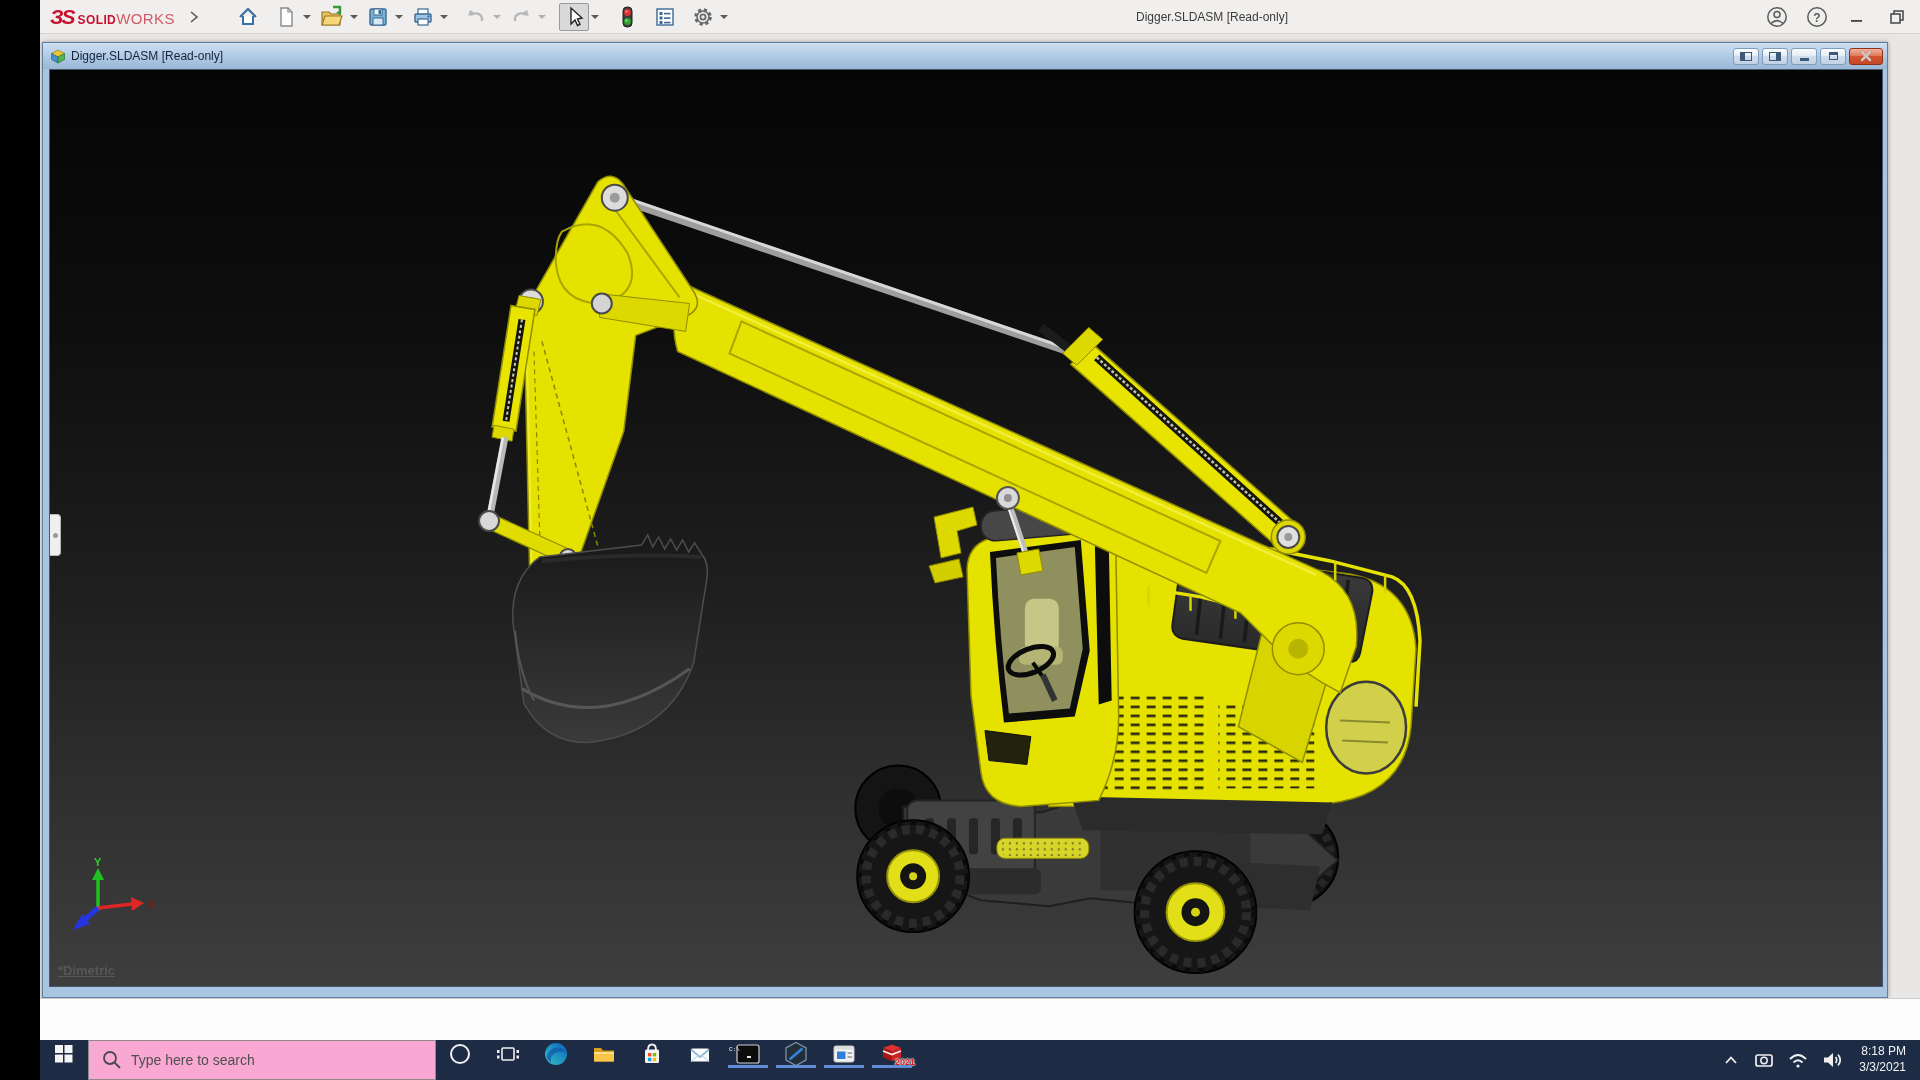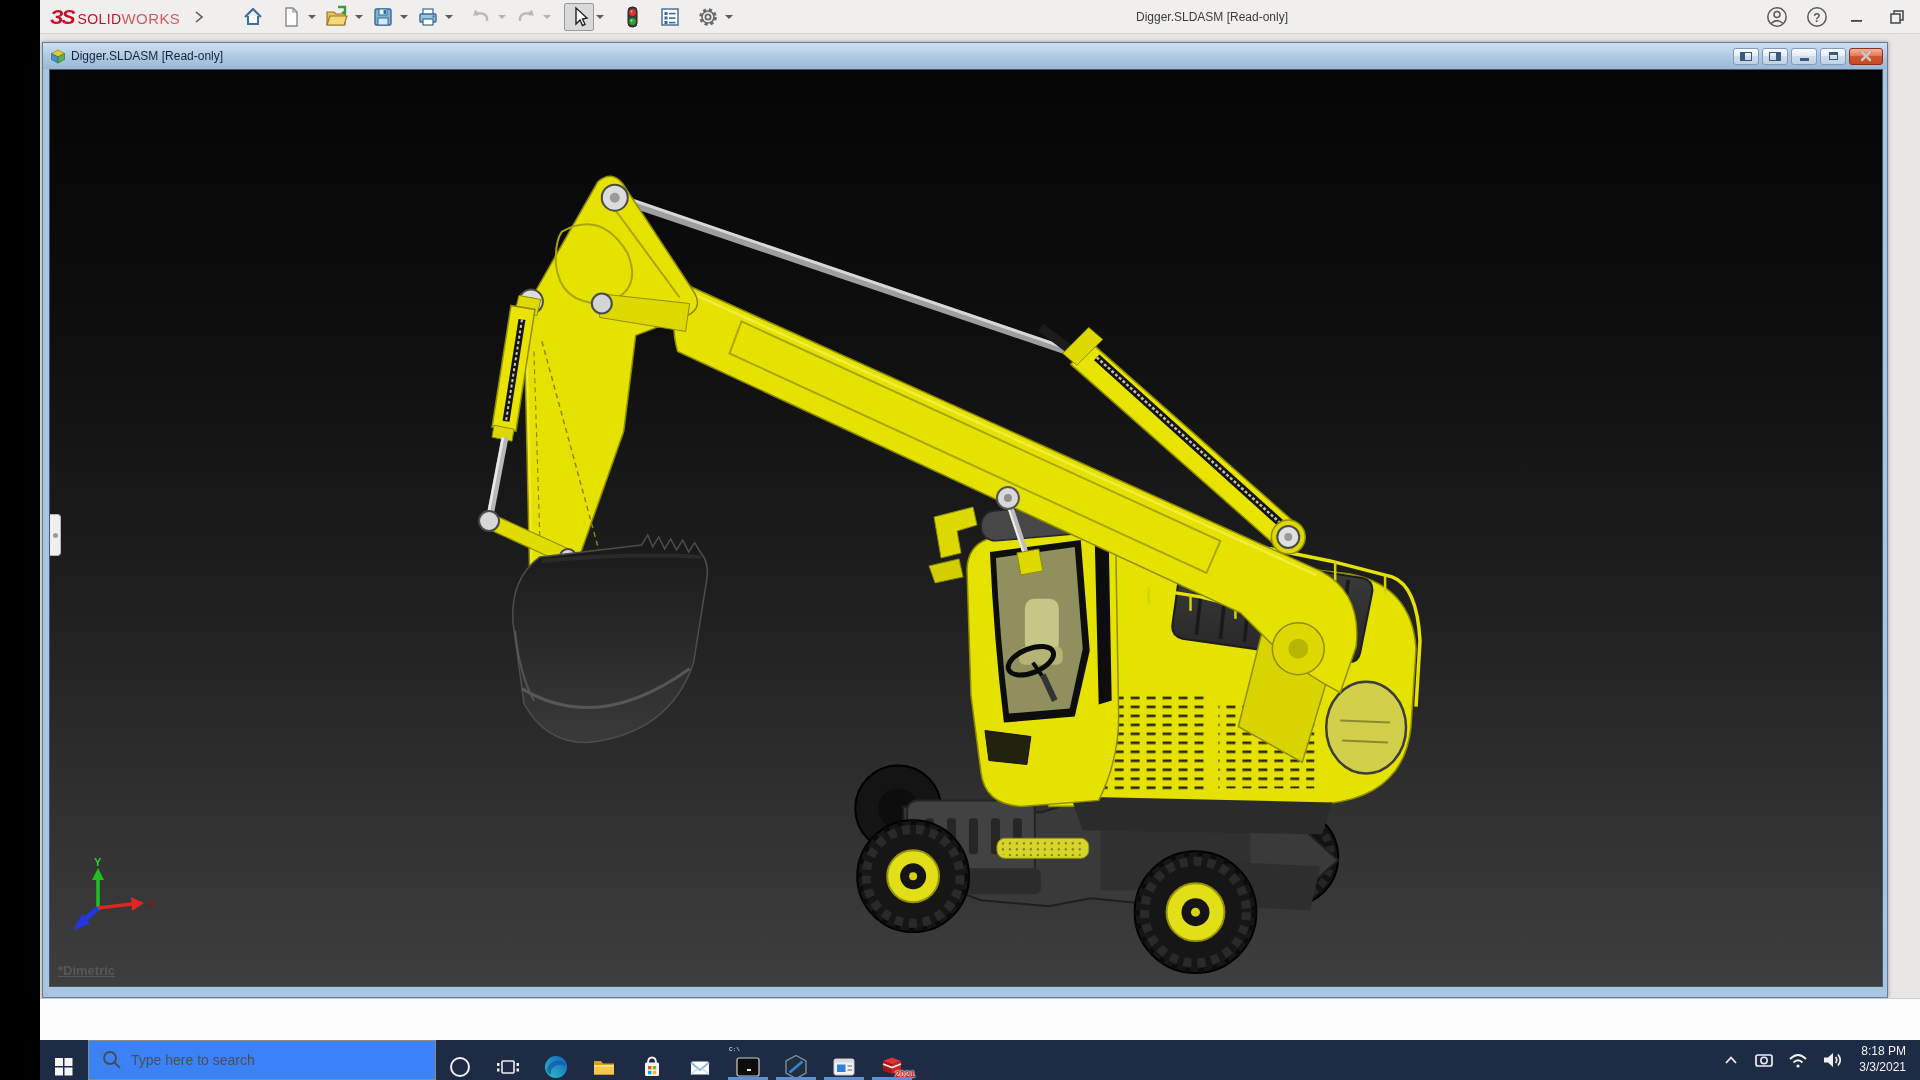--- a/index.html
+++ b/index.html
@@ -5,21 +5,21 @@
   * { margin:0; padding:0; box-sizing:border-box; }
   html,body { width:1920px; height:1080px; overflow:hidden; background:#000;
     font-family:"Liberation Sans", sans-serif; }
   #screen { position:relative; width:1920px; height:1080px; background:#e8e7e5;margin-left:40px; }
 
   
   #app-titlebar { position:absolute; left:0; top:0; width:1920px; height:34px;
     background:#f0efed; border-bottom:1px solid #d6d4d1; display:flex; align-items:center; }
   .logo { display:flex; align-items:baseline; margin-left:10px; white-space:nowrap; }
   .logo-glyph { font-style:italic; font-weight:900; font-size:21px; color:#c8102e; letter-spacing:-2px; margin-right:4px; }
-  .logo-bold { font-weight:400; font-size:14px; color:#c8102e; letter-spacing:.4px;text-align:center; }
+  .logo-bold { font-weight:700; font-size:12px; color:#c8102e; letter-spacing:.4px;text-align:center; }
   .logo-light { font-weight:400; font-size:15px; color:#d25a66; letter-spacing:.4px; }
   .flyout-arrow { margin-left:14px; display:flex; align-items:center; }
   .tools { display:flex; align-items:center; margin-left:34px; height:34px; }
   .tbtn { height:28px; min-width:30px; display:flex; align-items:center; justify-content:center; padding:0 2px; border:1px solid transparent; border-radius:2px; }
   .tbtn.pressed { background:#d9d9d9; border:1px solid #9a9a9a; }
   .caret { width:0; height:0; border-left:4px solid transparent; border-right:4px solid transparent; border-top:4px solid #5a5a5a; margin:0 5px 0 2px; }
   .caret.dim { border-top-color:#b2b2b2; }
   .tgap { width:8px; }
   #top-title { position:absolute; left:1172px; top:0; height:34px; display:flex; align-items:center;
     transform:translateX(-50%); font-size:12px; color:#3c3c3c; white-space:nowrap; }
@@ -57,24 +57,24 @@
   #triad { position:absolute; left:18px; bottom:48px; }
   #view-label { position:absolute; left:8px; bottom:8px; font-size:13px; font-weight:700; color:#575757;text-decoration:underline; }
 
   
   #statusbar { position:absolute; left:0; top:998px; width:1920px; height:42px;
     background:#fdfdfd; border-top:1px solid #cccccc; }
 
   
   #taskbar { position:absolute; left:0; top:1040px; width:1920px; height:40px;
     background:#1d2b45; display:flex; align-items:stretch; }
-  .task-btn { width:48px; height:40px; display:flex; align-items:flex-end; justify-content:center; position:relative; flex:0 0 auto; }
+  .task-btn { width:48px; height:28px; display:flex; align-items:center; justify-content:center; position:relative; flex:0 0 auto; }
   .task-btn.open::after { content:""; position:absolute; left:4px; right:4px; bottom:0; height:3px; background:#5f8dd3; }
   #search-wrap { position:relative; width:348px; flex:0 0 auto; }
-  #search-input { width:100%; height:100%; border:1px solid #8a8a8a; background:#3b82f6;
+  #search-input { width:100%; height:100%; border:1px solid #8a8a8a; background:#f9a8d4;
     padding-left:42px; font-size:14px; color:#3b3b3b; font-family:"Liberation Sans",sans-serif; outline:none; }
   #search-input::placeholder { color:#4f4f4f; opacity:1; }
   #search-glass { position:absolute; left:12px; top:8px; }
   #tray { margin-left:auto; display:flex; align-items:center; padding-right:6px; }
   .tray-btn { height:40px; display:flex; align-items:center; justify-content:center; padding:0 5px; position:relative; }
   #clock { text-align:right; color:#f2f2f2; font-size:12px; line-height:1.3; padding:0 8px; }
   .cmd-text { position:absolute; left:5px; top:6px; font-family:"Liberation Mono",monospace; font-size:6px; color:#fff; letter-spacing:0; }
   .sw-year { position:absolute; right:1px; bottom:1px; font-size:9px; font-weight:700; color:#e01818;
     text-shadow:0 0 2px #fff,0 0 2px #fff,0 0 2px #fff; }
   .badge { position:absolute; right:2px; bottom:5px; width:13px; height:13px; border-radius:50%;

